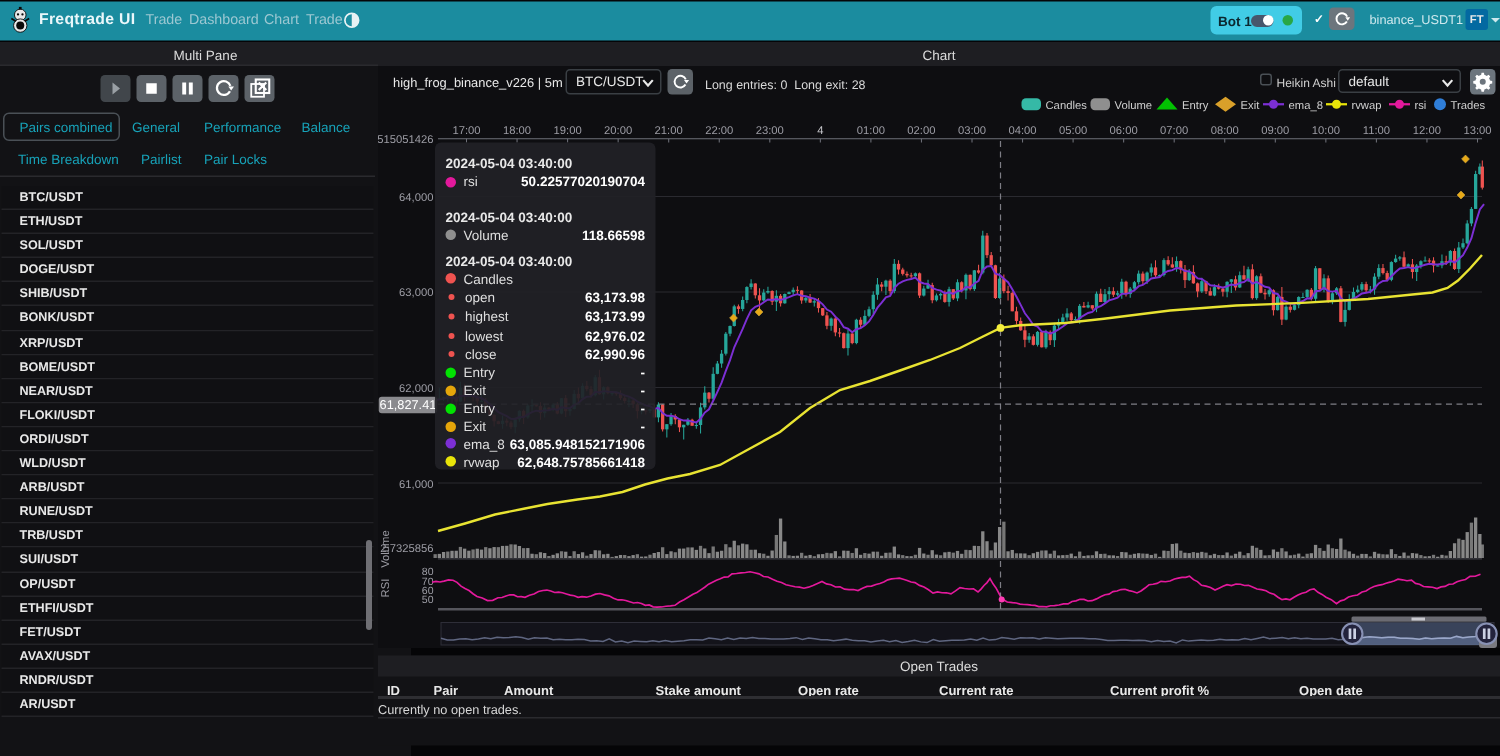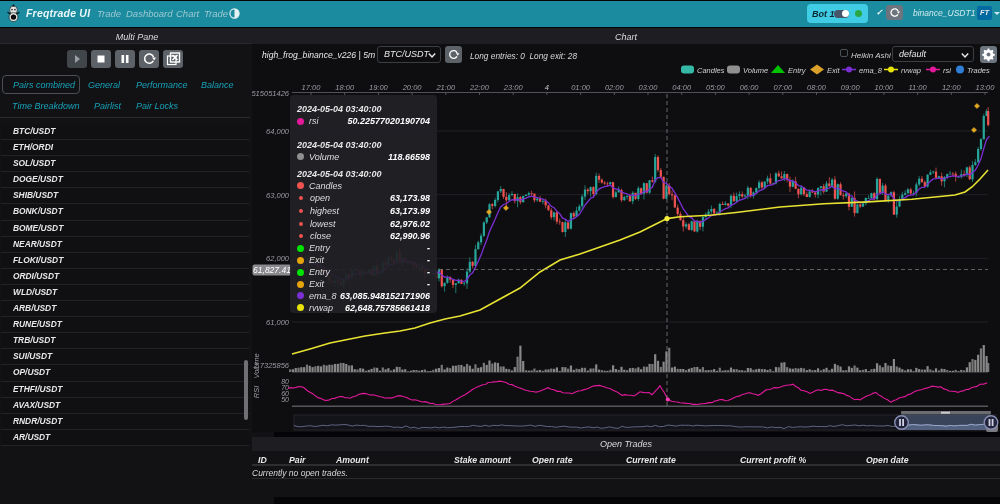--- a/index.html
+++ b/index.html
@@ -1,18 +1,18 @@
 <!DOCTYPE html>
 <html><head>
 <meta charset="utf-8">
 <style>
 * { margin:0; padding:0; box-sizing:border-box; }
 html,body { width:1000px; height:504px; background:#050507; overflow:hidden;
   font-family:"Liberation Sans", sans-serif; }
-#page { position:relative; width:1000px; height:504px;font-style:italic; }
+#page { position:relative; width:1000px; height:504px; }
 
 
 #navbar { position:absolute; left:0; top:1px; width:1000px; height:26px; background:#1b8c9f; }
 #nav-logo { position:absolute; left:6px; top:4px; width:15px; height:19px; }
 #nav-title { position:absolute; left:26px; top:7px; font-size:10.5px; font-weight:bold; color:#eaf7fa; letter-spacing:0.2px;}
 .navlink { position:absolute; top:8px; font-size:9.5px; color:#9dc8d2; }
 #botpill { position:absolute; left:807px; top:4px; width:61px; height:19px; background:#41cce6; border-radius:4px; }
 #botpill .txt { position:absolute; left:5px; top:5px; font-size:9px; font-weight:bold; color:#0b2830; }
 #botpill .toggle { position:absolute; left:27px; top:5.5px; width:15px; height:8px; background:#47566b; border-radius:4px; }
 #botpill .knob { position:absolute; right:0.5px; top:0.5px; width:7px; height:7px; background:#fff; border-radius:50%; }
@@ -129,36 +129,38 @@
     <span class="tabtxt" style="left:13px; top:52px;">Pairs combined</span>
     <span class="tabtxt" style="left:88px; top:52px;">General</span>
     <span class="tabtxt" style="left:136px; top:52px;">Performance</span>
     <span class="tabtxt" style="left:201px; top:52px;">Balance</span>
     <span class="tabtxt" style="left:12px; top:73px;">Time Breakdown</span>
     <span class="tabtxt" style="left:94px; top:73px;">Pairlist</span>
     <span class="tabtxt" style="left:136px; top:73px;">Pair Locks</span>
     <div id="sb-divider"></div>
     <div id="pairlist">
         <div class="pairrow">BTC/USDT</div>
-        <div class="pairrow">ETH/ORDI</div>
+        <div class="pairrow">ETH/USDT</div>
         <div class="pairrow">SOL/USDT</div>
         <div class="pairrow">DOGE/USDT</div>
         <div class="pairrow">SHIB/USDT</div>
         <div class="pairrow">BONK/USDT</div>
+        <div class="pairrow">XRP/USDT</div>
         <div class="pairrow">BOME/USDT</div>
         <div class="pairrow">NEAR/USDT</div>
         <div class="pairrow">FLOKI/USDT</div>
         <div class="pairrow">ORDI/USDT</div>
         <div class="pairrow">WLD/USDT</div>
         <div class="pairrow">ARB/USDT</div>
         <div class="pairrow">RUNE/USDT</div>
         <div class="pairrow">TRB/USDT</div>
         <div class="pairrow">SUI/USDT</div>
         <div class="pairrow">OP/USDT</div>
         <div class="pairrow">ETHFI/USDT</div>
+        <div class="pairrow">FET/USDT</div>
         <div class="pairrow">AVAX/USDT</div>
         <div class="pairrow">RNDR/USDT</div>
         <div class="pairrow">AR/USDT</div>
       </div>
     <div id="sb-scroll"></div>
   </div>
 
   <div id="chartpanel">
     <div id="ct-title">Chart</div>
     <div id="ct-controls">
@@ -1068,21 +1070,21 @@
       <div class="tt-line" style="top:195.5px;"><span class="tt-dot" style="background:#7c2fd4;"></span>ema_8<span class="tt-val">63,085.948152171906</span></div>
       <div class="tt-line" style="top:207.5px;"><span class="tt-dot" style="background:#e8e409;"></span>rvwap<span class="tt-val">62,648.75785661418</span></div>
     </div>
 
   <div id="trades">
       <div id="tr-title">Open Trades</div>
     </div>
   <div class="th" style="left:258px;">ID</div>
   <div class="th" style="left:289px;">Pair</div>
   <div class="th" style="left:336px;">Amount</div>
-  <div class="th" style="left:438px;padding-left:16px;">Stake amount</div>
+  <div class="th" style="left:421px;padding-left:16px;">Stake amount</div>
   <div class="th" style="left:532px;">Open rate</div>
   <div class="th" style="left:626px;">Current rate</div>
   <div class="th" style="left:740px;">Current profit %</div>
   <div class="th" style="left:866px;">Open date</div>
   <div class="th" style="left:1006px;">Actions</div>
   <div id="tr-hdrline"></div>
   <div id="tr-none">Currently no open trades.</div>
   <div id="tr-botline"></div>
 </div>
 

